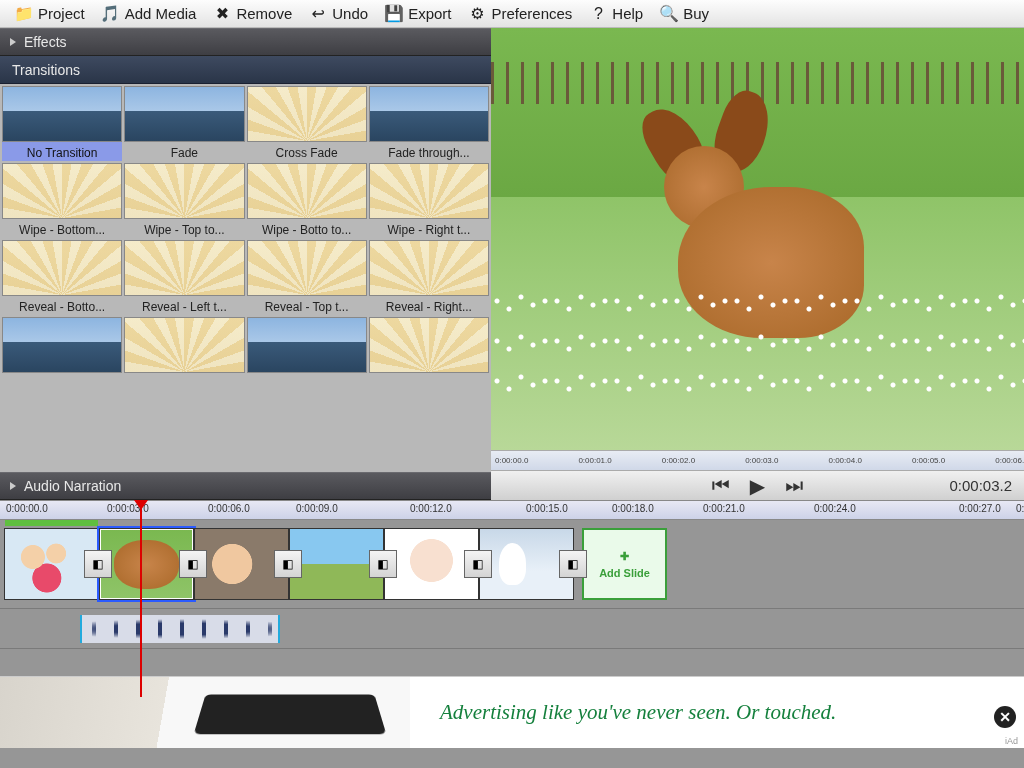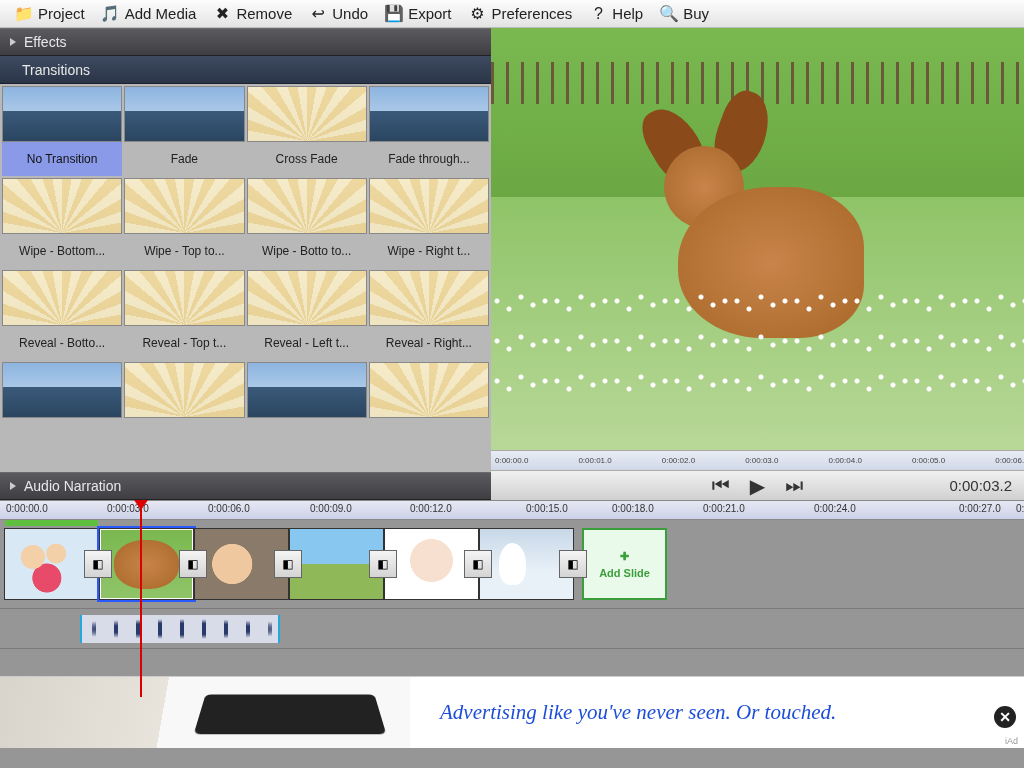--- a/index.html
+++ b/index.html
@@ -4,27 +4,27 @@
 <style>
 *{margin:0;padding:0;box-sizing:border-box;font-family:-apple-system,Helvetica,Arial,sans-serif}
 body{width:1024px;height:768px;overflow:hidden;background:#969696}
 .toolbar{height:28px;background:linear-gradient(#fdfdfd,#e3e3e3);display:flex;align-items:center;padding:0 8px;gap:4px;border-bottom:1px solid #bbb}
 .tb-item{display:flex;align-items:center;gap:4px;padding:2px 6px;cursor:pointer;font-size:15px;color:#222}
 .tb-icon{width:20px;height:20px;display:flex;align-items:center;justify-content:center;font-size:16px}
 .main{display:flex;height:472px}
 .left{width:491px;background:#3a3a3a;display:flex;flex-direction:column}
 .accordion-hdr{height:28px;background:linear-gradient(#5a5a5f,#3e3e43);border-top:1px solid #6a6a6f;border-bottom:1px solid #222;display:flex;align-items:center;padding:0 10px;color:#e8e8e8;font-size:14px;gap:8px;cursor:pointer}
 .tri{width:0;height:0;border-left:6px solid #ccc;border-top:4px solid transparent;border-bottom:4px solid transparent}
-.section-title{height:28px;background:linear-gradient(#3e4a60,#2a3548);color:#e8e8e8;font-size:14px;display:flex;align-items:center;padding:0 22px;border-bottom:1px solid #1a2030}
+.section-title{height:28px;background:linear-gradient(#3e4a60,#2a3548);color:#e8e8e8;font-size:14px;display:flex;align-items:center;padding:0 12px;border-bottom:1px solid #1a2030}
 .trans-grid{flex:1;background:#b8b8b8;overflow:hidden;padding:2px;display:grid;grid-template-columns:repeat(4,1fr);gap:2px;align-content:start}
 .trans-item{background:#b8b8b8;cursor:pointer}
 .trans-thumb{height:56px;background:linear-gradient(#8db5e0 0%,#aac8e8 45%,#3a5a7a 45%,#2a4560 100%);border:1px solid #888;position:relative}
 .trans-thumb.sun{background:linear-gradient(#f5f0d8,#e8dfc0)}
 .trans-thumb.sun::before{content:"";position:absolute;inset:0;background:repeating-conic-gradient(from 0deg at 50% 100%,#e8c87a 0deg 10deg,#f5e8c0 10deg 20deg);opacity:.6}
-.trans-label{height:34px;background:#b8b8b8;font-size:12px;color:#222;text-align:center;line-height:19px;overflow:hidden;text-overflow:ellipsis;white-space:nowrap;padding:8px 2px}
+.trans-label{height:19px;background:#b8b8b8;font-size:12px;color:#222;text-align:center;line-height:19px;overflow:hidden;text-overflow:ellipsis;white-space:nowrap;padding:2px 2px}
 .trans-item.sel .trans-label{background:#8a9ae8;color:#111}
 .right{width:533px;display:flex;flex-direction:column;background:#ccc}
 .preview{flex:1;background:linear-gradient(180deg,#7ab850 0%,#6ba843 40%,#8fc468 40%,#b8d898 100%);position:relative;overflow:hidden}
 .dog{position:absolute;left:30%;top:15%;width:50%;height:65%}
 .dog-body{position:absolute;width:70%;height:55%;left:10%;top:35%;background:radial-gradient(ellipse,#c8844a,#a86828);border-radius:50% 40% 35% 45%}
 .dog-head{position:absolute;width:30%;height:30%;left:5%;top:20%;background:radial-gradient(#c8844a,#a8682a);border-radius:50%}
 .dog-ear{position:absolute;width:18%;height:30%;background:#8a4a1a;border-radius:40% 60% 50% 50%}
 .ear1{left:0;top:5%;transform:rotate(-30deg)}
 .ear2{left:25%;top:0;transform:rotate(20deg)}
 .flowers{position:absolute;bottom:10%;left:0;right:0;height:30%;background:radial-gradient(circle at 10% 50%,#fff 2px,transparent 3px),radial-gradient(circle at 30% 70%,#fff 2px,transparent 3px),radial-gradient(circle at 50% 40%,#fff 2px,transparent 3px),radial-gradient(circle at 70% 60%,#fff 2px,transparent 3px),radial-gradient(circle at 90% 50%,#fff 2px,transparent 3px);background-size:60px 40px}
@@ -45,21 +45,21 @@
 .add-slide{width:85px;height:72px;border:2px solid #3a9f3a;background:#eafaea;display:flex;flex-direction:column;align-items:center;justify-content:center;gap:4px;cursor:pointer;margin-left:8px}
 .add-slide span{color:#3a9f3a;font-size:11px;font-weight:bold}
 .plus{font-size:22px;color:#3a9f3a;font-weight:bold}
 .audio-track{height:40px;background:#969696;position:relative;border-top:1px solid #7a7a7a}
 .audio-clip{position:absolute;left:80px;top:6px;width:200px;height:28px;background:#d8dce8;border-left:2px solid #2ad;border-right:2px solid #2ad}
 .wave{position:absolute;inset:2px;background:repeating-linear-gradient(90deg,transparent 0,transparent 8px,#2a3a6a 8px,#2a3a6a 12px,transparent 12px,transparent 22px);mask:radial-gradient(ellipse 100% 60% at center,#000 40%,transparent 70%)}
 .spacer{height:28px;background:#969696;border-top:1px solid #7a7a7a}
 .ad{height:72px;background:#fff;display:flex;align-items:center;position:relative;border-top:1px solid #ccc}
 .ad-img{width:410px;height:100%;background:linear-gradient(100deg,#d8d4cc 0%,#e8e4dc 40%,#f8f8f8 40%);position:relative}
 .ipad{position:absolute;right:30px;top:8px;width:180px;height:56px;background:#222;border-radius:6px;transform:perspective(300px) rotateX(45deg)}
-.ad-text{flex:1;font-size:21px;color:#1d4ed8;padding-left:30px;font-family:Georgia,serif;font-style:italic}
+.ad-text{flex:1;font-size:21px;color:#15803d;padding-left:30px;font-family:Georgia,serif;font-style:italic}
 .ad-close{position:absolute;right:8px;bottom:20px;width:22px;height:22px;border-radius:50%;background:#222;color:#fff;display:flex;align-items:center;justify-content:center;font-size:14px;cursor:pointer;font-weight:bold}
 .ad-tag{position:absolute;right:6px;bottom:2px;font-size:9px;color:#999}
 .c-family{background:radial-gradient(circle at 30% 40%,#f4d0a8 15%,transparent 16%),radial-gradient(circle at 55% 35%,#f4d0a8 14%,transparent 15%),radial-gradient(circle at 45% 70%,#e84a6a 20%,transparent 21%),#d8e8f4}
 .c-dog{background:linear-gradient(180deg,#7ab850 0%,#8fc468 100%)}
 .c-dog::after{content:"";position:absolute;inset:15%;background:radial-gradient(ellipse,#c8844a,#a86828);border-radius:45%}
 .c-hand{background:radial-gradient(circle at 40% 50%,#f0c8a0 30%,#8a7a6a 31%)}
 .c-run{background:linear-gradient(#88c8f0 0%,#88c8f0 50%,#8fb858 50%)}
 .c-baby{background:radial-gradient(circle at 50% 45%,#f8e0d0 35%,#fff 36%)}
 .c-snow{background:linear-gradient(#c8d8e8 0%,#e8f0f8 60%)}
 .c-snow::after{content:"";position:absolute;left:20%;top:20%;width:30%;height:60%;background:#fff;border-radius:50% 50% 40% 40%}
@@ -143,25 +143,25 @@
         <div class="trans-item">
           <div class="trans-thumb sun"></div>
           <div class="trans-label">Wipe - Right t...</div>
         </div>
         <div class="trans-item">
           <div class="trans-thumb sun"></div>
           <div class="trans-label">Reveal - Botto...</div>
         </div>
         <div class="trans-item">
           <div class="trans-thumb sun"></div>
+          <div class="trans-label">Reveal - Left t...</div>
+        </div>
+        <div class="trans-item">
+          <div class="trans-thumb sun"></div>
           <div class="trans-label">Reveal - Top t...</div>
-        </div>
-        <div class="trans-item">
-          <div class="trans-thumb sun"></div>
-          <div class="trans-label">Reveal - Left t...</div>
         </div>
         <div class="trans-item">
           <div class="trans-thumb sun"></div>
           <div class="trans-label">Reveal - Right...</div>
         </div>
         <div class="trans-item">
           <div class="trans-thumb "></div>
           <div class="trans-label"></div>
         </div>
         <div class="trans-item">
@@ -209,21 +209,21 @@
       <span class="timecode">0:00:03.2</span>
     </div>
   </div>
 </div>
 
 <div class="timeline-ruler" id="ruler">
   <div class="playhead" style="left:140px"></div>
 <span class="tick" style="left: 6px;">0:00:00.0</span>
     <span class="tick" style="left: 107px;">0:00:03.0</span>
     <span class="tick" style="left: 208px;">0:00:06.0</span>
-    <span class="tick" style="left: 310px;">0:00:09.0</span>
+    <span class="tick" style="left: 296px;">0:00:09.0</span>
     <span class="tick" style="left: 410px;">0:00:12.0</span>
     <span class="tick" style="left: 526px;">0:00:15.0</span>
     <span class="tick" style="left: 612px;">0:00:18.0</span>
     <span class="tick" style="left: 703px;">0:00:21.0</span>
     <span class="tick" style="left: 814px;">0:00:24.0</span>
     <span class="tick" style="left: 915px; margin-left: 44px;">0:00:27.0</span>
     <span class="tick" style="left: 1016px;">0:00:30.0</span>
   </div>
 
 <div class="video-track">

